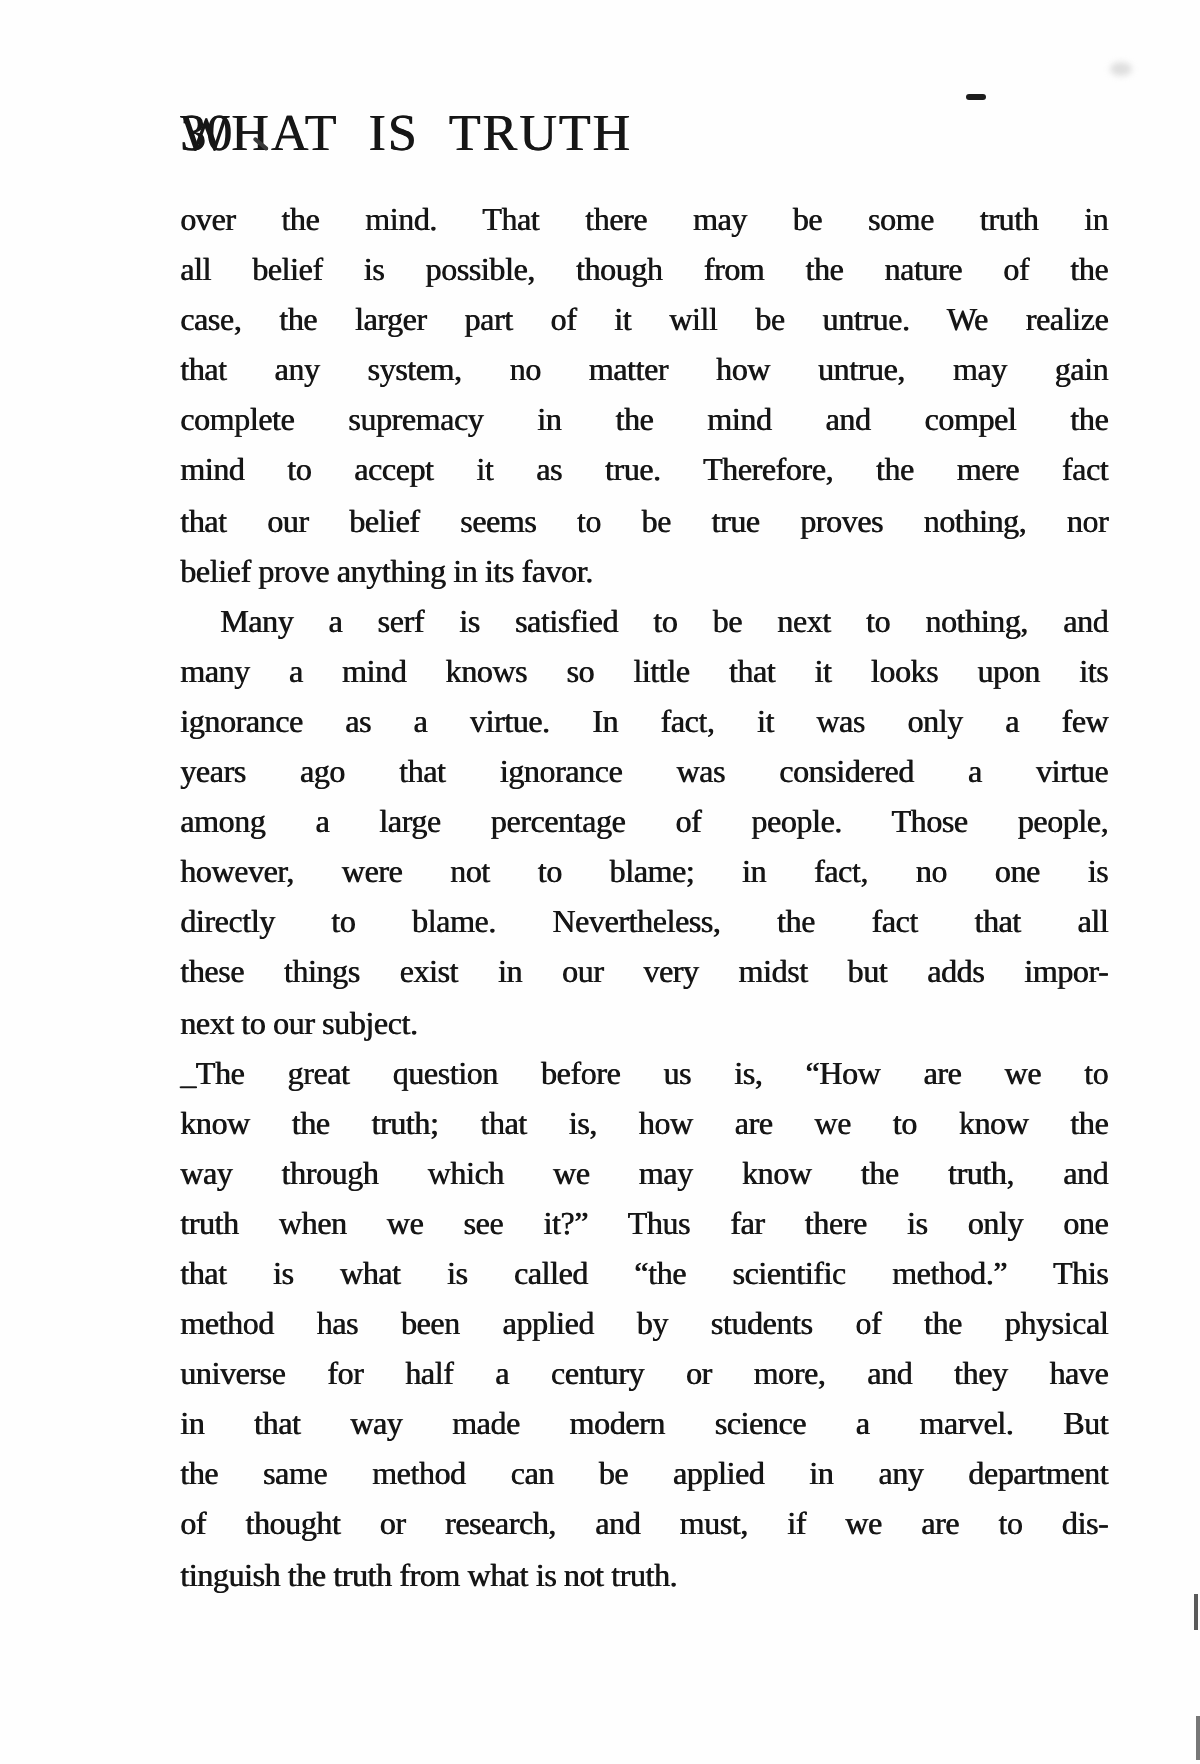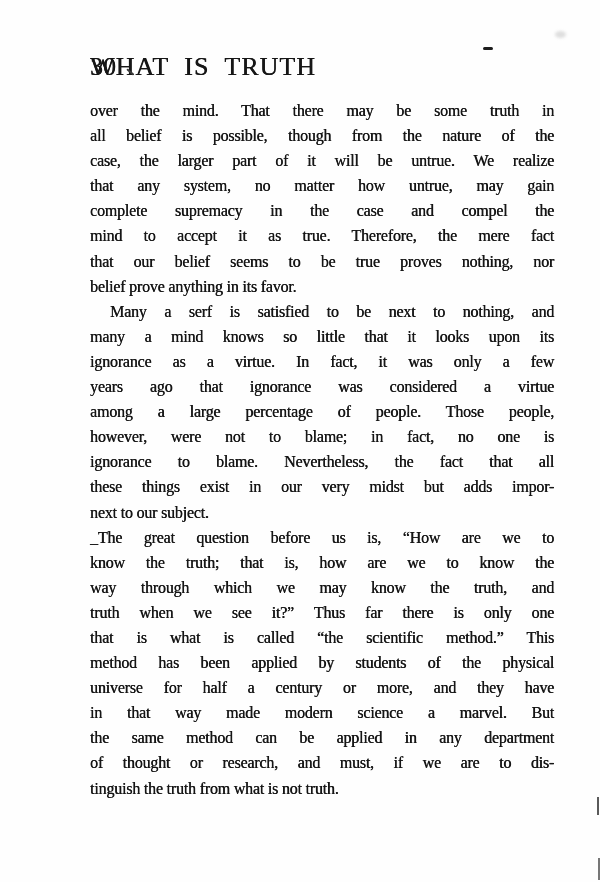--- a/index.html
+++ b/index.html
@@ -116,31 +116,31 @@
   <div class="header">
     <span class="page-number">30</span>
     <div class="running-title">WHAT IS TRUTH</div>
   </div>
 
   <div class="body-text">
       <div class="line">over the mind.  That there may be some truth in</div>
       <div class="line">all belief is possible, though from the nature of the</div>
       <div class="line">case, the larger part of it will be untrue.  We realize</div>
       <div class="line">that any system, no matter how untrue, may gain</div>
-      <div class="line">complete supremacy in the case and compel the</div>
+      <div class="line">complete supremacy in the mind and compel the</div>
       <div class="line">mind to accept it as true.  Therefore, the mere fact</div>
       <div class="line">that our belief seems to be true proves nothing, nor</div>
       <div class="line par-end">belief prove anything in its favor.</div>
       <div class="line indent">Many a serf is satisfied to be next to nothing, and</div>
       <div class="line">many a mind knows so little that it looks upon its</div>
       <div class="line">ignorance as a virtue.  In fact, it was only a few</div>
       <div class="line">years ago that ignorance was considered a virtue</div>
       <div class="line">among a large percentage of people.  Those people,</div>
       <div class="line">however, were not to blame; in fact, no one is</div>
-      <div class="line">ignorance to blame.  Nevertheless, the fact that all</div>
+      <div class="line">directly to blame.  Nevertheless, the fact that all</div>
       <div class="line">these things exist in our very midst but adds impor-</div>
       <div class="line par-end">next to our subject.</div>
       <div class="line">_The great question before us is, “How are we to</div>
       <div class="line">know the truth; that is, how are we to know the</div>
       <div class="line">way through which we may know the truth, and</div>
       <div class="line">truth when we see it?”  Thus far there is only one</div>
       <div class="line">that is what is called “the scientific method.”  This</div>
       <div class="line">method has been applied by students of the physical</div>
       <div class="line">universe for half a century or more, and they have</div>
       <div class="line">in that way made modern science a marvel.  But</div>

